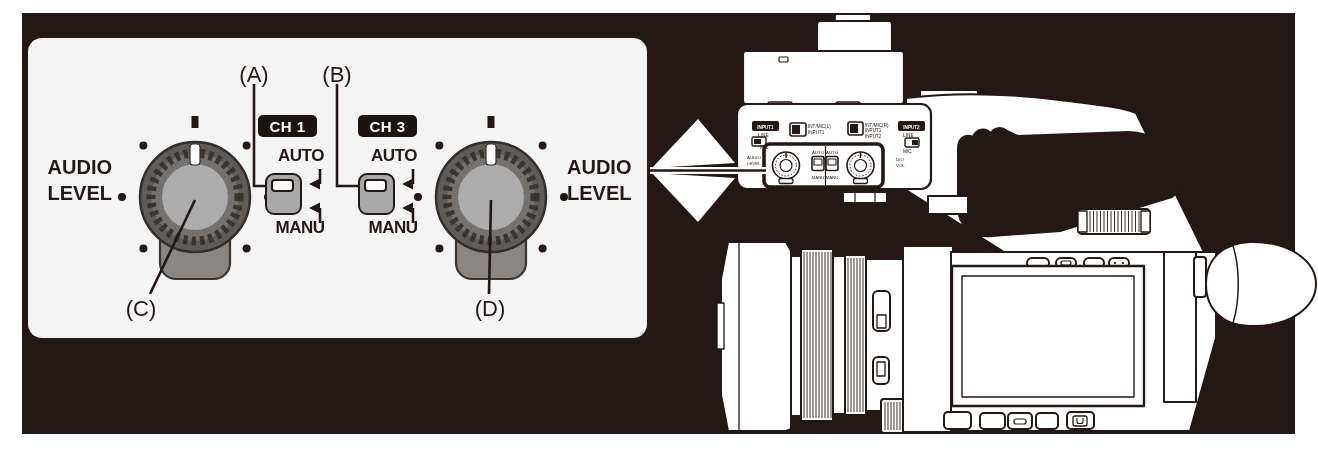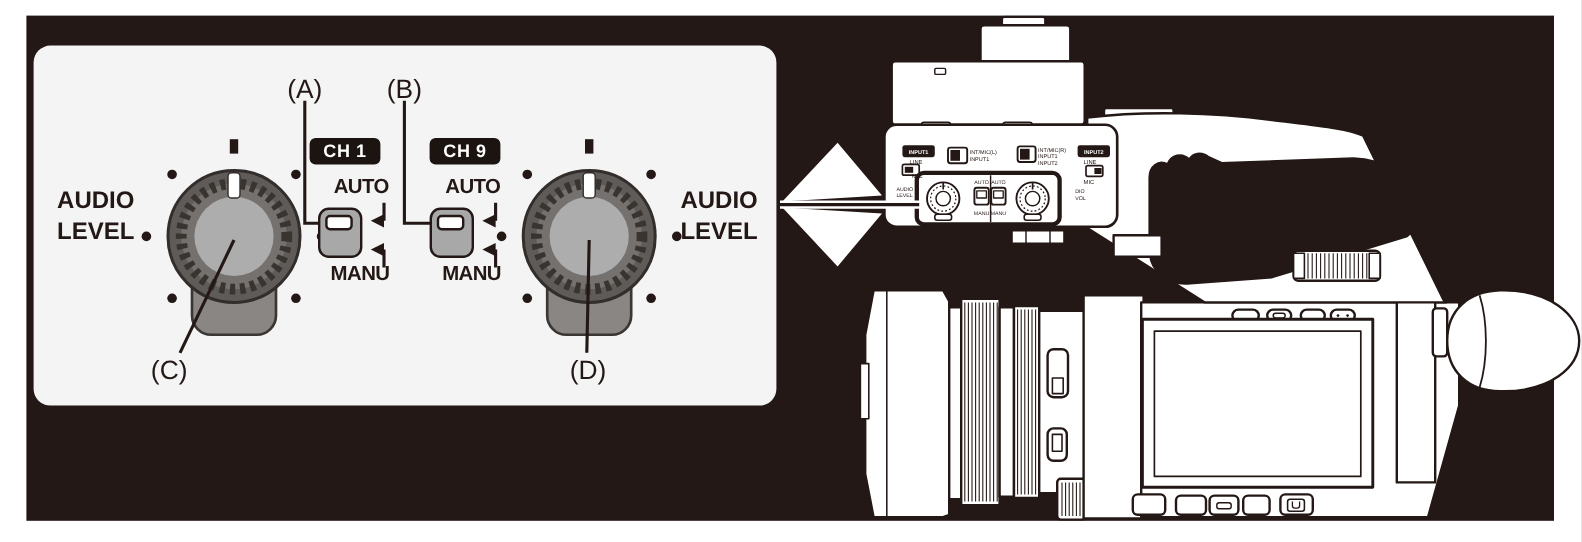--- a/index.html
+++ b/index.html
@@ -101,21 +101,21 @@
     <div class="abs ref-label" style="left:83px;top:258px;">(C)</div>
     <div class="abs ref-label" style="left:432px;top:258px;">(D)</div>
 
     <div class="abs ch-badge" style="left:230px;top:77px;">CH 1</div>
     <div class="abs automanu" style="left:242px;top:108px;">AUTO</div>
     <div class="abs toggle" style="left:237px;top:135px;">
       <div class="slot"></div>
     </div>
     <div class="abs automanu" style="left:241px;top:180px;">MANU</div>
 
-    <div class="abs ch-badge" style="left:330px;top:77px;">CH 9</div>
+    <div class="abs ch-badge" style="left:330px;top:77px;">CH 3</div>
     <div class="abs automanu" style="left:335px;top:108px;">AUTO</div>
     <div class="abs toggle" style="left:330px;top:135px;">
       <div class="slot"></div>
     </div>
     <div class="abs automanu" style="left:334px;top:180px;">MANU</div>
   </div>
 
   <svg class="abs" style="position:absolute;left:640px;top:13px;" width="678" height="421" viewBox="640 13 678 421">
 
     <g fill="#ffffff" stroke="#231815" stroke-width="2" stroke-linejoin="round">

